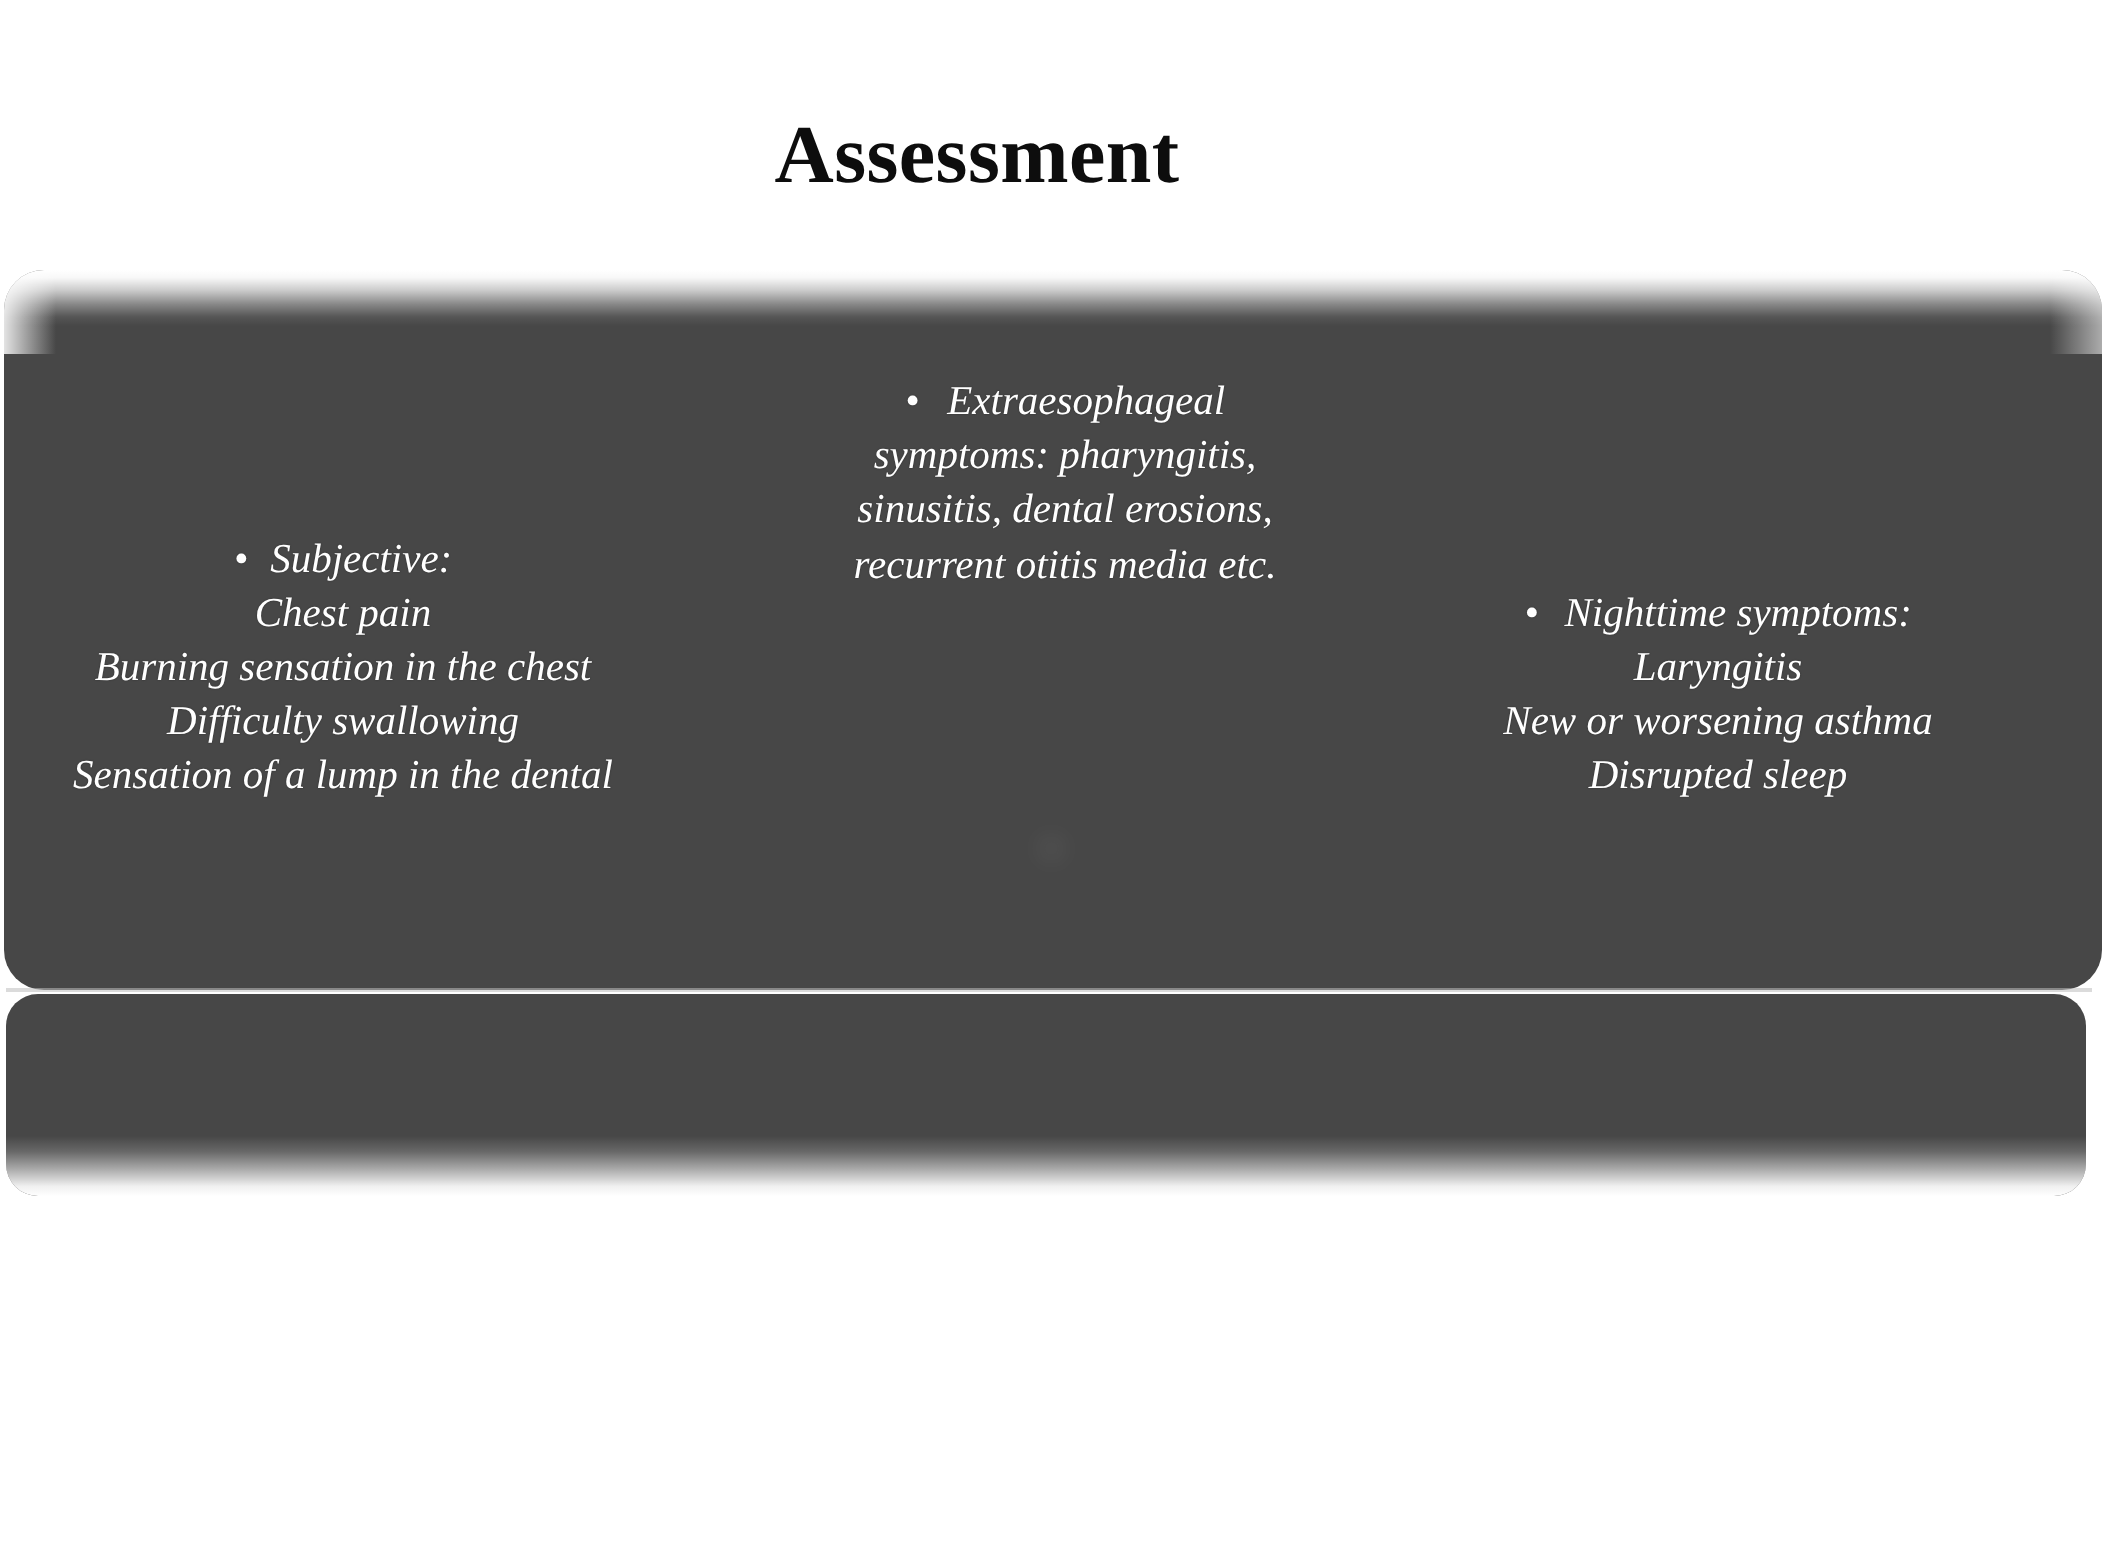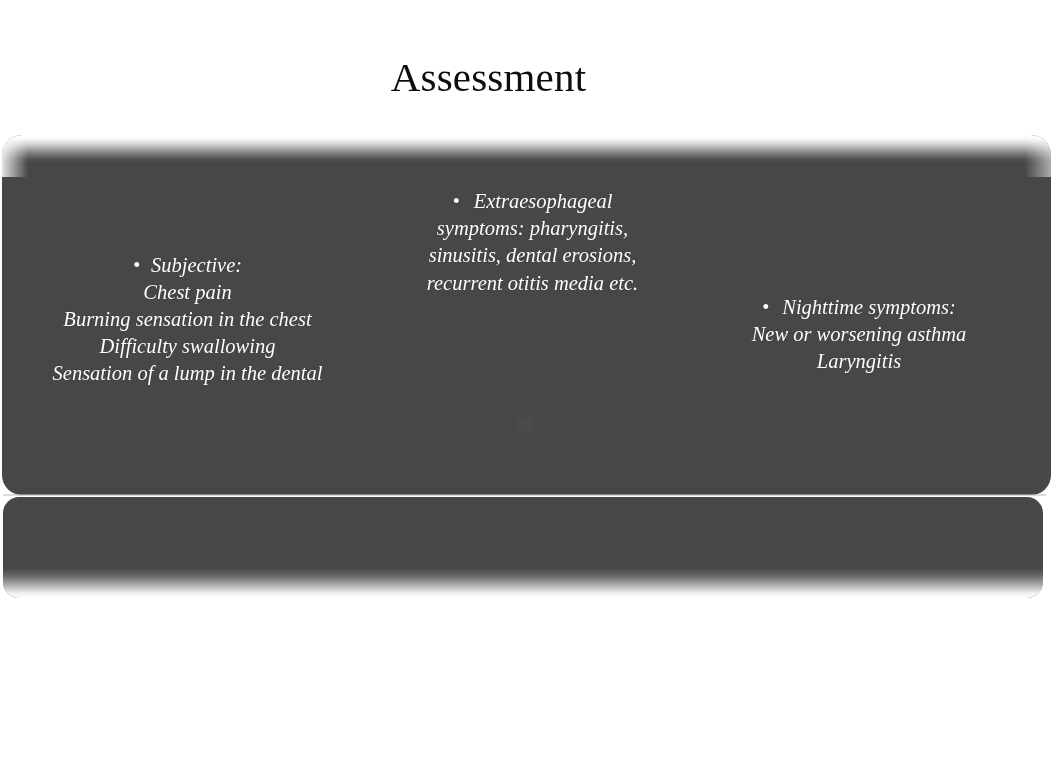--- a/index.html
+++ b/index.html
@@ -18,21 +18,21 @@
   
   .slide-title {
     position: absolute;
     left: 0;
     top: 52px;
     width: 977px;
     text-align: center;
     font-size: 41px;
     line-height: 50px;
     color: #0d0d0d;
-    font-weight: normal;
+    font-weight: bold;
     letter-spacing: 0.2px;
     white-space: nowrap;
   }
 
   
   .panel {
     position: absolute;
     background: #474747;
     border-radius: 18px;
     overflow: hidden;
@@ -134,23 +134,22 @@
     white-space: nowrap;
   }
   .block .bullet-mark {
     display: inline-block;
     margin-right: 11px;
   }
 
   
   .block-subjective {
     left: 0;
-    top: 252px;
+    top: 267px;
     width: 343px;
-    margin-left: 16px;
   }
 
   
   .block-extraesophageal {
     left: 415px;
     top: 188px;
     width: 235px;
     line-height: 27.2px;
   }
   .block-extraesophageal .bullet-mark {
@@ -226,15 +225,16 @@
   <span class="bullet-line">
     <span class="bullet-mark">•</span><span></span>
   </span>
   <span class="wrapped"></span>
 </div>
 
 <div class="block block-nighttime">
   <span class="bullet-line">
     <span class="bullet-mark">•</span><span>Nighttime symptoms:</span>
   </span>
+  <span class="line">Laryngitis</span>
   <span class="line">New or worsening asthma</span>
-  <span class="line">Laryngitis</span>
+  <span class="line">Disrupted sleep</span>
 </div>
 
 </body></html>

